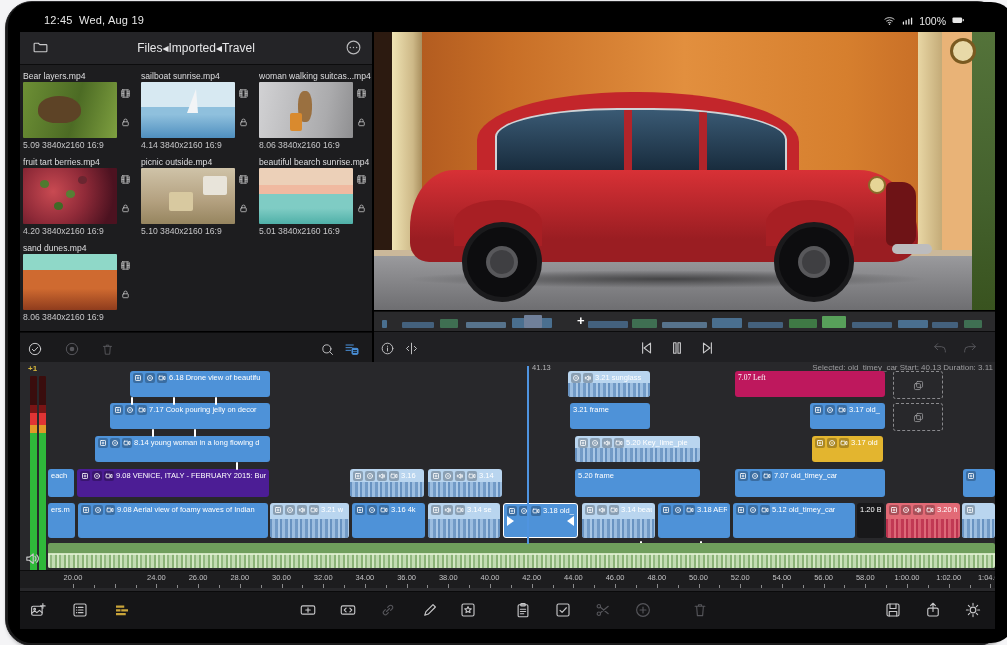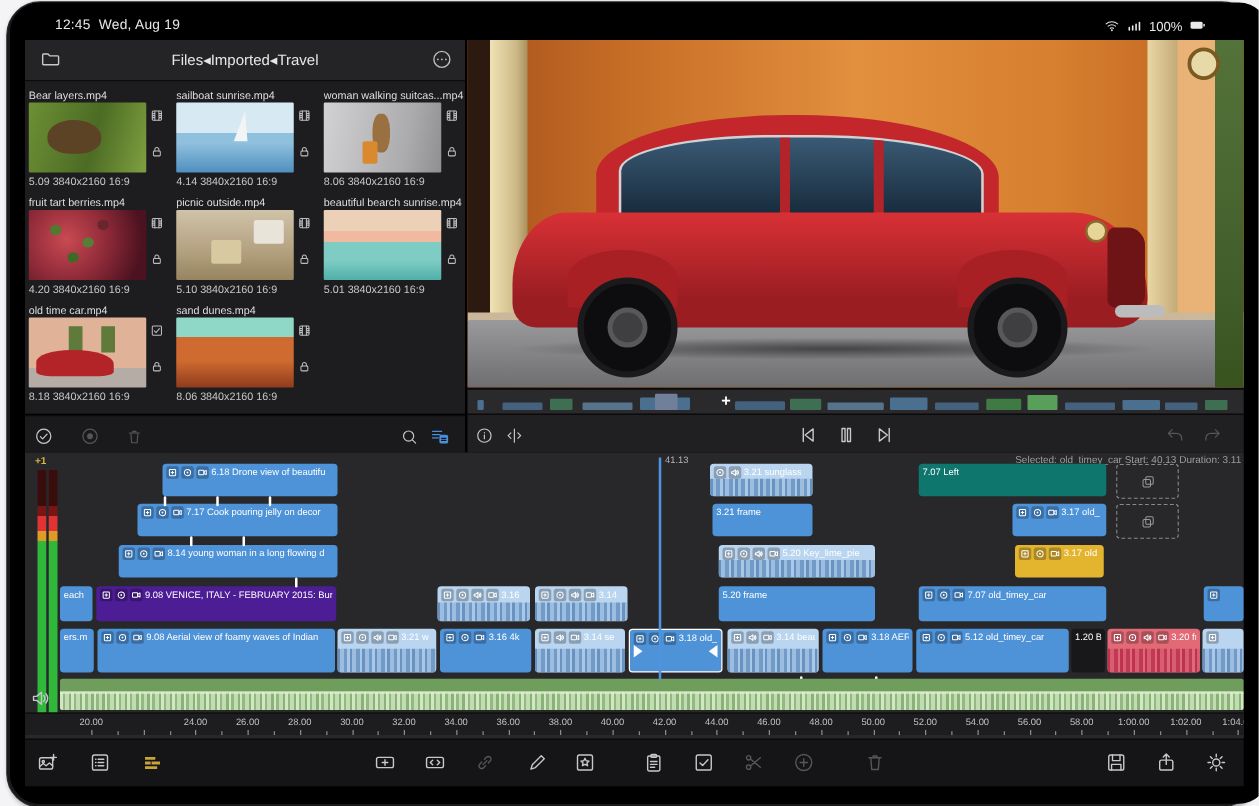--- a/index.html
+++ b/index.html
@@ -260,37 +260,20 @@
                     </svg></div>
                   <div><svg viewBox="0 0 24 24" width="11" height="11" fill="none" stroke="currentColor" stroke-width="1.8" stroke-linecap="round" stroke-linejoin="round">
                       <rect x="6" y="10.5" width="12" height="8.5" rx="1.5"></rect>
                       <path d="M8.5 10.5V8a3.5 3.5 0 017 0v2.5"></path>
                     </svg></div>
                 </div>
               </div>
               <div class="mt">5.01 3840x2160 16:9</div>
             </div>
             <div class="cell">
-              <div class="nm">old time car.mp4</div>
-              <div class="trow">
-                <div class="thumb th-oldcar"></div>
-                <div class="strip">
-                  <div><svg viewBox="0 0 24 24" width="11" height="11" fill="none" stroke="currentColor" stroke-width="1.8" stroke-linecap="round" stroke-linejoin="round">
-                      <rect x="4" y="4" width="16" height="16" rx="1.5"></rect>
-                      <path d="M7.5 12.5l3 3 6-7"></path>
-                    </svg></div>
-                  <div><svg viewBox="0 0 24 24" width="11" height="11" fill="none" stroke="currentColor" stroke-width="1.8" stroke-linecap="round" stroke-linejoin="round">
-                      <rect x="6" y="10.5" width="12" height="8.5" rx="1.5"></rect>
-                      <path d="M8.5 10.5V8a3.5 3.5 0 017 0v2.5"></path>
-                    </svg></div>
-                </div>
-              </div>
-              <div class="mt">8.18 3840x2160 16:9</div>
-            </div>
-            <div class="cell">
               <div class="nm">sand dunes.mp4</div>
               <div class="trow">
                 <div class="thumb th-dunes"></div>
                 <div class="strip">
                   <div><svg viewBox="0 0 24 24" width="11" height="11" fill="none" stroke="currentColor" stroke-width="1.8" stroke-linecap="round" stroke-linejoin="round">
                       <rect x="4" y="4" width="16" height="16" rx="1.5"></rect>
                       <path d="M8.5 4v16M15.5 4v16M4 8.5h4.5M4 12h4.5M4 15.5h4.5M15.5 8.5H20M15.5 12H20M15.5 15.5H20"></path>
                     </svg></div>
                   <div><svg viewBox="0 0 24 24" width="11" height="11" fill="none" stroke="currentColor" stroke-width="1.8" stroke-linecap="round" stroke-linejoin="round">
                       <rect x="6" y="10.5" width="12" height="8.5" rx="1.5"></rect>
@@ -535,21 +518,21 @@
               </svg>
             </span>
             <span class="clip-ic">
               <svg viewBox="0 0 24 24" width="8" height="8" fill="none" stroke="currentColor" stroke-width="2.4" stroke-linecap="round" stroke-linejoin="round">
                 <path d="M4 10v4.5h3.5L13 19V5.5L7.5 10z"></path>
                 <path d="M15.5 9a4.5 4.5 0 010 6.5M18 7a8 8 0 010 10.5"></path>
               </svg>
             </span>
             <span class="lbl">3.21 sunglass</span>
           </div>
-          <div class="clip blue" style="left: 715px; top: 9px; width: 150px; height: 26px; background: #0f766e;">
+          <div class="clip blue" style="left: 715px; top: 9px; width: 150px; height: 26px; background: #be185d; font-family: Liberation Serif, serif;">
             <span class="lbl">7.07 Left</span>
           </div>
           <div class="clip blue" style="left: 90px; top: 41px; width: 160px; height: 26px; background: rgb(78, 146, 216);">
             <span class="clip-ic">
               <svg viewBox="0 0 24 24" width="8" height="8" fill="none" stroke="currentColor" stroke-width="2.4" stroke-linecap="round" stroke-linejoin="round">
                 <rect x="4.5" y="4.5" width="15" height="15" rx="2"></rect>
                 <path d="M9 12h6M12 9v6"></path>
               </svg>
             </span>
             <span class="clip-ic">

